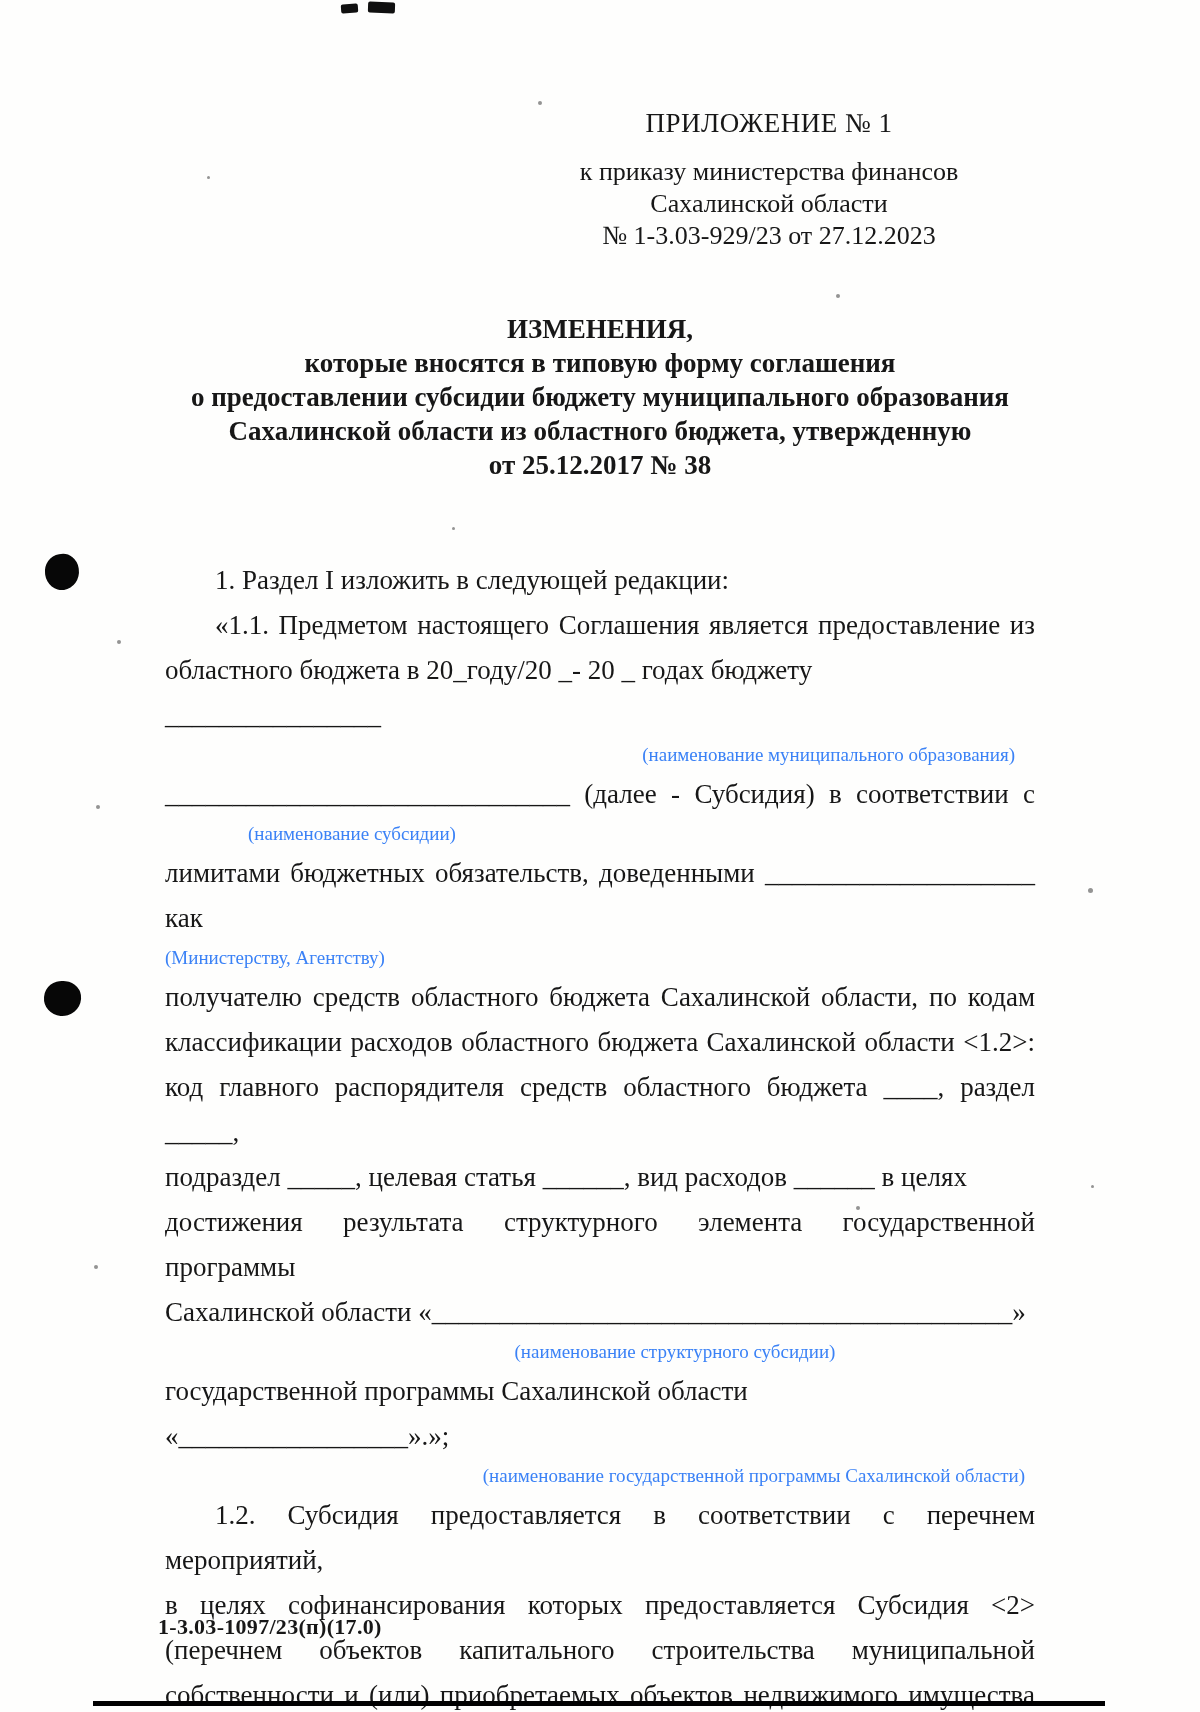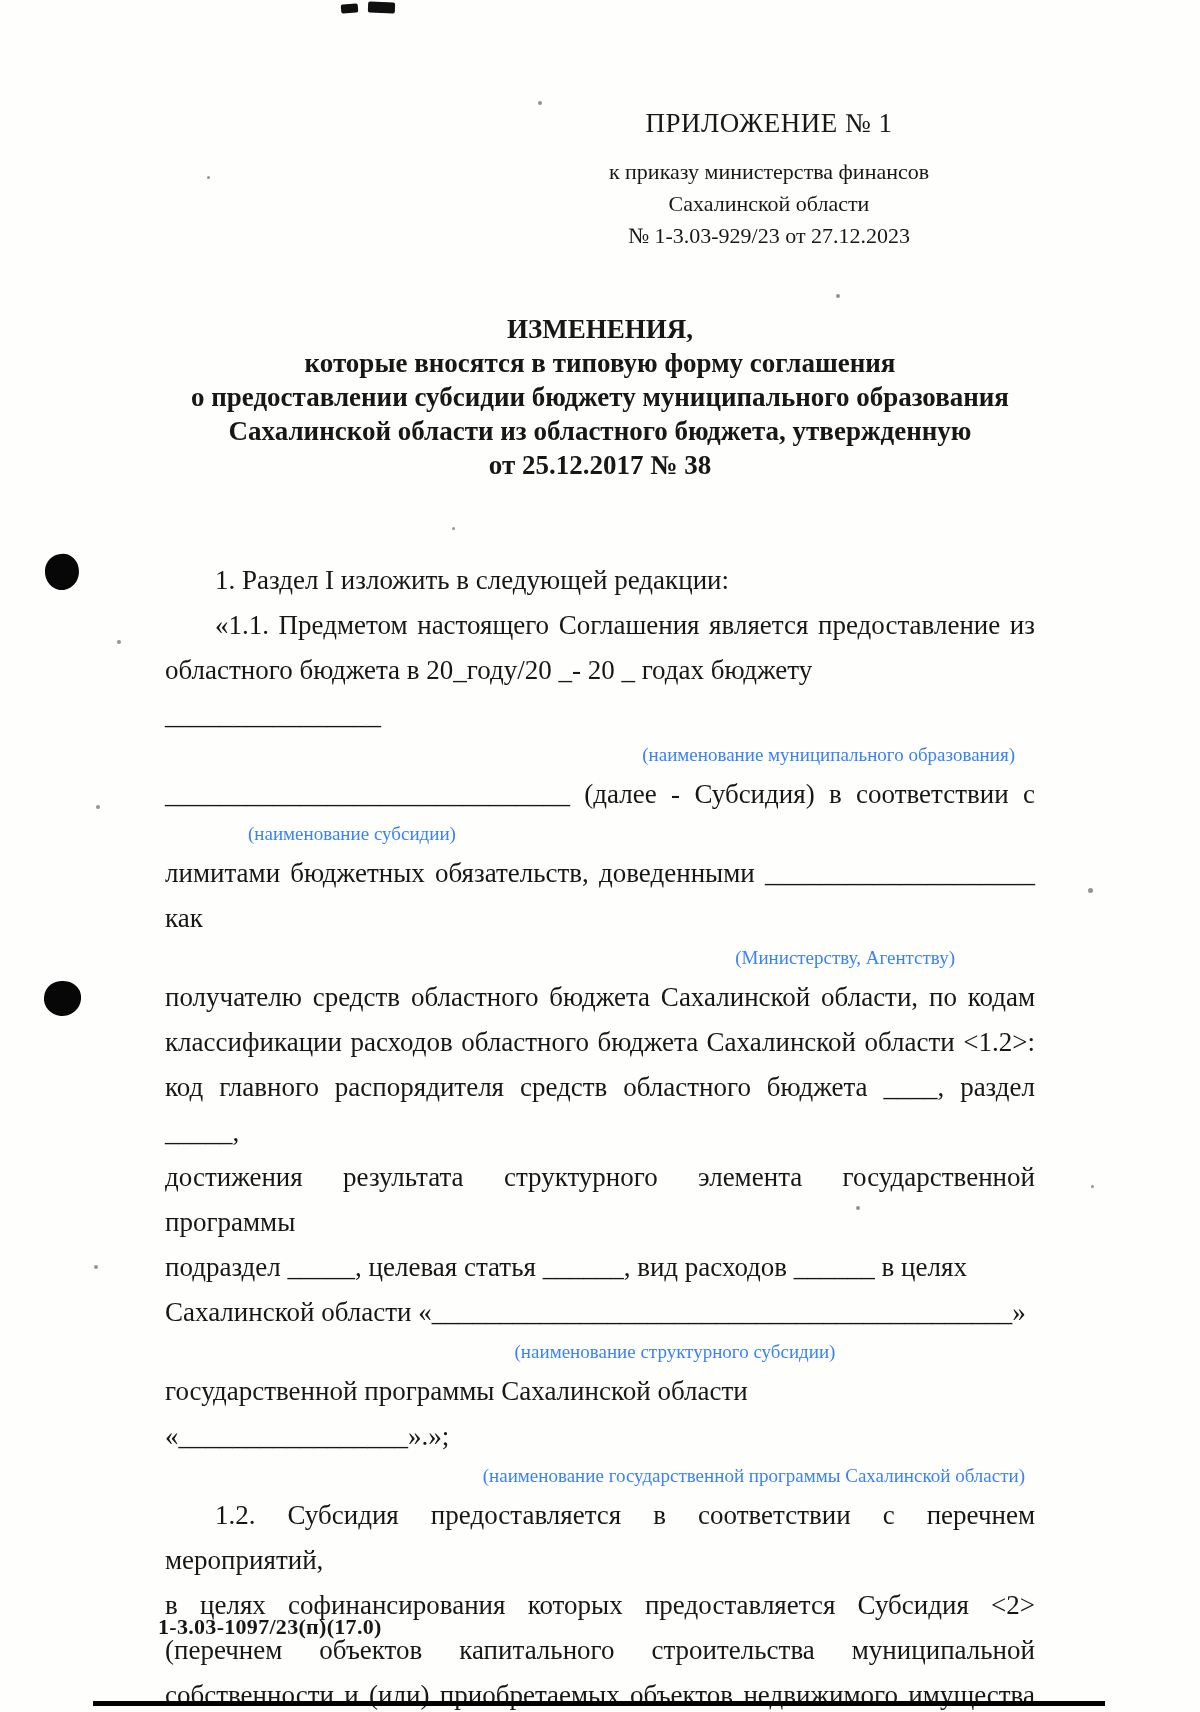--- a/index.html
+++ b/index.html
@@ -9,34 +9,34 @@
     height: 1712px;
     background: #fefefdff;
     font-family: "Liberation Serif", "DejaVu Serif", serif;
     color: #171717;
     overflow: hidden;
   }
 
   
   .header-block { margin-left: 530px; padding-top: 106px; width: 478px; text-align: center; }
   .appendix { font-size: 27px; line-height: 34px; margin-bottom: 16px; letter-spacing: 0.5px; }
-  .order-ref div { font-size: 22px; line-height: 32px; }
+  .order-ref div { font-size: 26px; line-height: 32px; }
 
   
   .title-block { margin-top: 60px; text-align: center; font-weight: 700; font-size: 27px; line-height: 34px; }
 
   
   .body-block { margin-top: 76px; padding: 0 165px; font-size: 27px; }
   .bl  { line-height: 45px; }
   .indent { text-indent: 50px; }
   .just { text-align: justify; text-align-last: justify; }
   .cap  { font-size: 19px; line-height: 34px; color: #3b82f6; }
   .cap-r  { text-align: right; padding-right: 20px; }
   .cap-l  { padding-left: 83px; }
-  .cap-ri { text-align: right; padding-right: 80px; }
+  .cap-ri { text-align: left; padding-right: 80px; }
   .cap-c  { text-align: center; padding-left: 150px; }
   .cap-r2 { text-align: right; padding-right: 10px; }
 
   .footer { position: absolute; left: 158px; top: 1614px; font-size: 22px; font-weight: 700; letter-spacing: 0.3px; }
 
   
   .hole { position: absolute; background: #070707; border-radius: 50% 47% 53% 50%; }
   .hole-1 { left: 45px; top: 554px; width: 34px; height: 36px; transform: rotate(-8deg); }
   .hole-2 { left: 44px; top: 981px; width: 37px; height: 35px; transform: rotate(5deg); }
   .mark { position: absolute; background: #101010; border-radius: 2px; }
@@ -88,22 +88,22 @@
     <div class="bl indent just">«1.1. Предметом настоящего Соглашения является предоставление из</div>
     <div class="bl">областного бюджета в 20_году/20 _- 20 _ годах бюджету ________________</div>
     <div class="cap cap-r">(наименование муниципального образования)</div>
     <div class="bl just">______________________________ (далее - Субсидия) в соответствии с</div>
     <div class="cap cap-l">(наименование субсидии)</div>
     <div class="bl just">лимитами бюджетных обязательств, доведенными ____________________ как</div>
     <div class="cap cap-ri">(Министерству, Агентству)</div>
     <div class="bl just">получателю средств областного бюджета Сахалинской области, по кодам</div>
     <div class="bl just">классификации расходов областного бюджета Сахалинской области &lt;1.2&gt;:</div>
     <div class="bl just">код главного распорядителя средств областного бюджета ____, раздел _____,</div>
+    <div class="bl">подраздел _____, целевая статья ______, вид расходов ______ в целях</div>
     <div class="bl just">достижения результата структурного элемента государственной программы</div>
-    <div class="bl">подраздел _____, целевая статья ______, вид расходов ______ в целях</div>
     <div class="bl">Сахалинской области «___________________________________________»</div>
     <div class="cap cap-c">(наименование структурного субсидии)</div>
     <div class="bl">государственной программы Сахалинской области «_________________».»;</div>
     <div class="cap cap-r2">(наименование государственной программы Сахалинской области)</div>
     <div class="bl indent just">1.2. Субсидия предоставляется в соответствии с перечнем мероприятий,</div>
     <div class="bl just">в целях софинансирования которых предоставляется Субсидия &lt;2&gt;</div>
     <div class="bl just">(перечнем объектов капитального строительства муниципальной</div>
     <div class="bl just">собственности и (или) приобретаемых объектов недвижимого имущества</div>
   </div>
 

